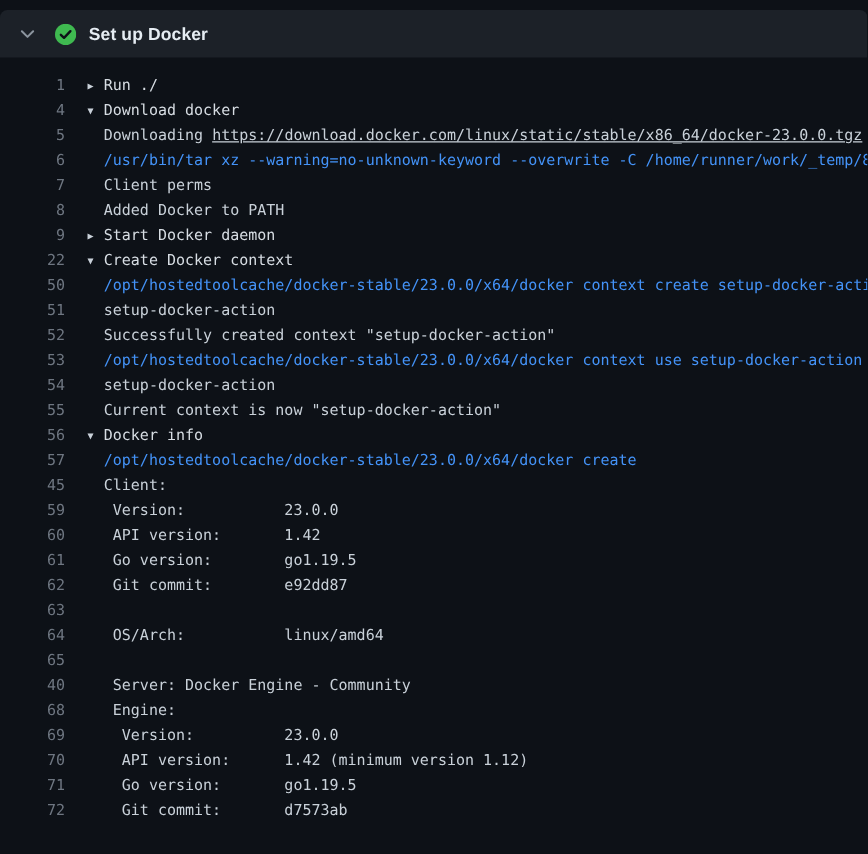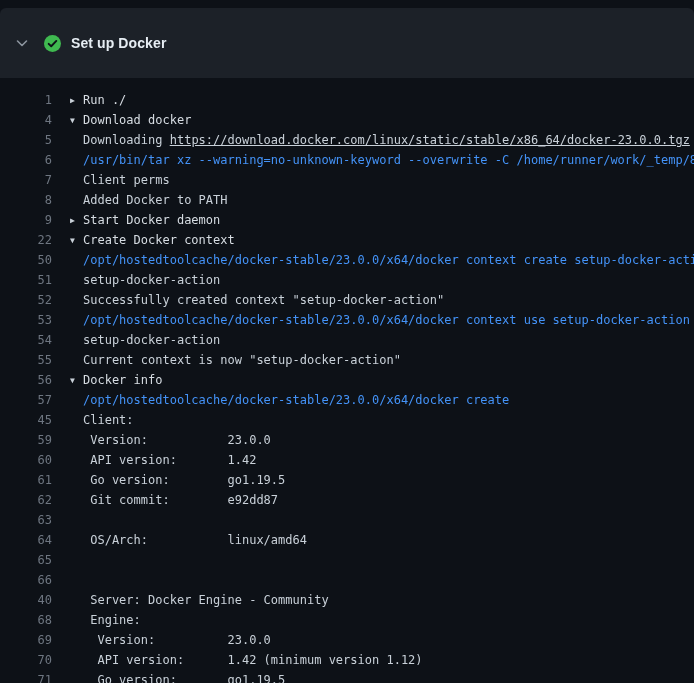--- a/index.html
+++ b/index.html
@@ -7,21 +7,21 @@
     width:694px;height:683px;overflow:hidden;
     background:#0d1117;
     font-family:"Liberation Sans","DejaVu Sans",sans-serif;
   }
   
   .step-header{
     margin-top:8px;
     height:38px;
     background:#1c2128;
     display:flex;align-items:center;
-    padding:16px 14px;
+    padding:0 14px;
     border-radius:6px 6px 0 0;
     cursor:pointer;
   }
   .chevron-wrap{display:flex;align-items:center;margin-right:14px;}
   .status-wrap{display:flex;align-items:center;margin-right:10px;}
   .step-title{
     color:#e6edf3;font-size:14px;font-weight:600;
     letter-spacing:.1px;
   }
   
@@ -88,21 +88,20 @@
       <div class="log-line group-expanded"><span class="line-num">56</span><span class="line-content"><span class="marker">▼</span>Docker info</span></div>
       <div class="log-line command"><span class="line-num">57</span><span class="line-content">/opt/hostedtoolcache/docker-stable/23.0.0/x64/docker create</span></div>
       <div class="log-line plain"><span class="line-num">45</span><span class="line-content">Client:</span></div>
       <div class="log-line plain"><span class="line-num">59</span><span class="line-content"> Version:           23.0.0</span></div>
       <div class="log-line plain"><span class="line-num">60</span><span class="line-content"> API version:       1.42</span></div>
       <div class="log-line plain"><span class="line-num">61</span><span class="line-content"> Go version:        go1.19.5</span></div>
       <div class="log-line plain"><span class="line-num">62</span><span class="line-content"> Git commit:        e92dd87</span></div>
       <div class="log-line plain"><span class="line-num">63</span></div>
       <div class="log-line plain"><span class="line-num">64</span><span class="line-content"> OS/Arch:           linux/amd64</span></div>
       <div class="log-line plain"><span class="line-num">65</span></div>
-      <div class="log-line plain"><span class="line-num">66</span><span class="line-content"></span></div>
       <div class="log-line plain"><span class="line-num">40</span><span class="line-content"> Server: Docker Engine - Community</span></div>
       <div class="log-line plain"><span class="line-num">68</span><span class="line-content"> Engine:</span></div>
       <div class="log-line plain"><span class="line-num">69</span><span class="line-content">  Version:          23.0.0</span></div>
       <div class="log-line plain"><span class="line-num">70</span><span class="line-content">  API version:      1.42 (minimum version 1.12)</span></div>
       <div class="log-line plain"><span class="line-num">71</span><span class="line-content">  Go version:       go1.19.5</span></div>
       <div class="log-line plain"><span class="line-num">72</span><span class="line-content">  Git commit:       d7573ab</span></div>
     </div>
 
 </div>
 

